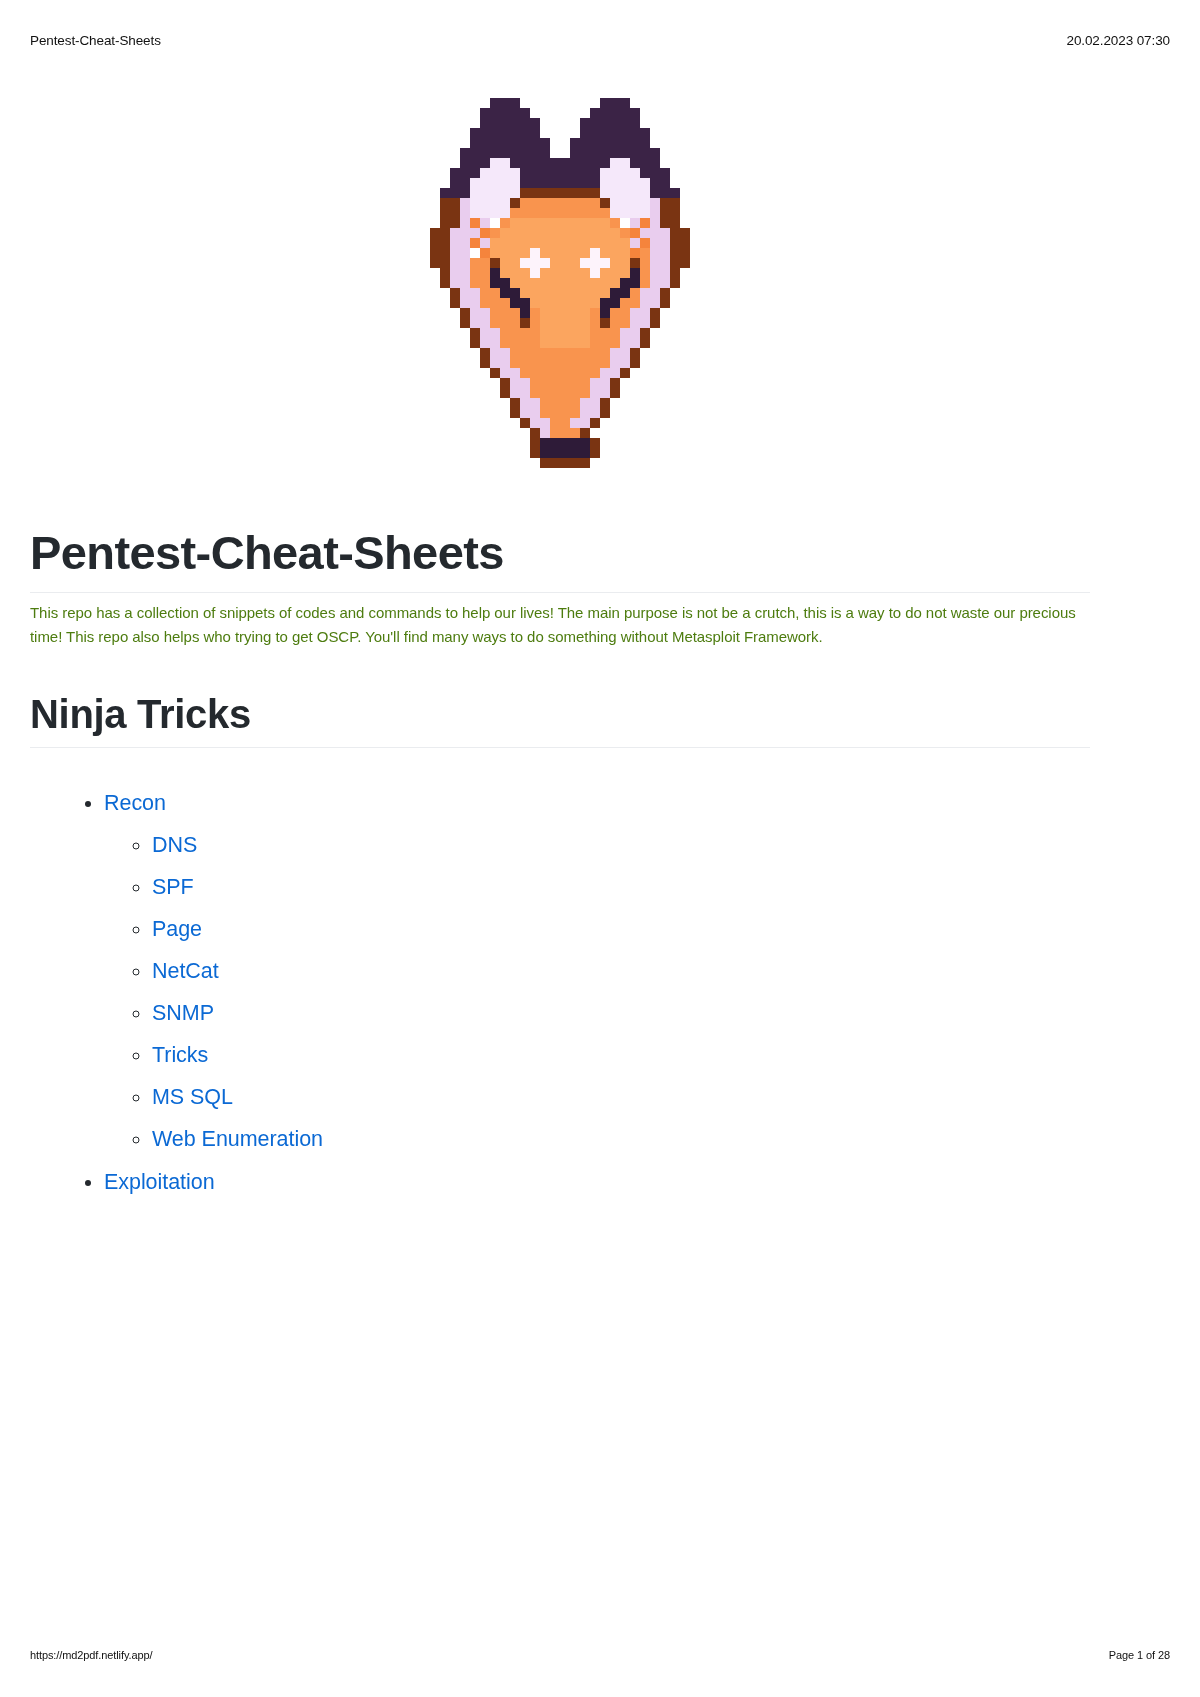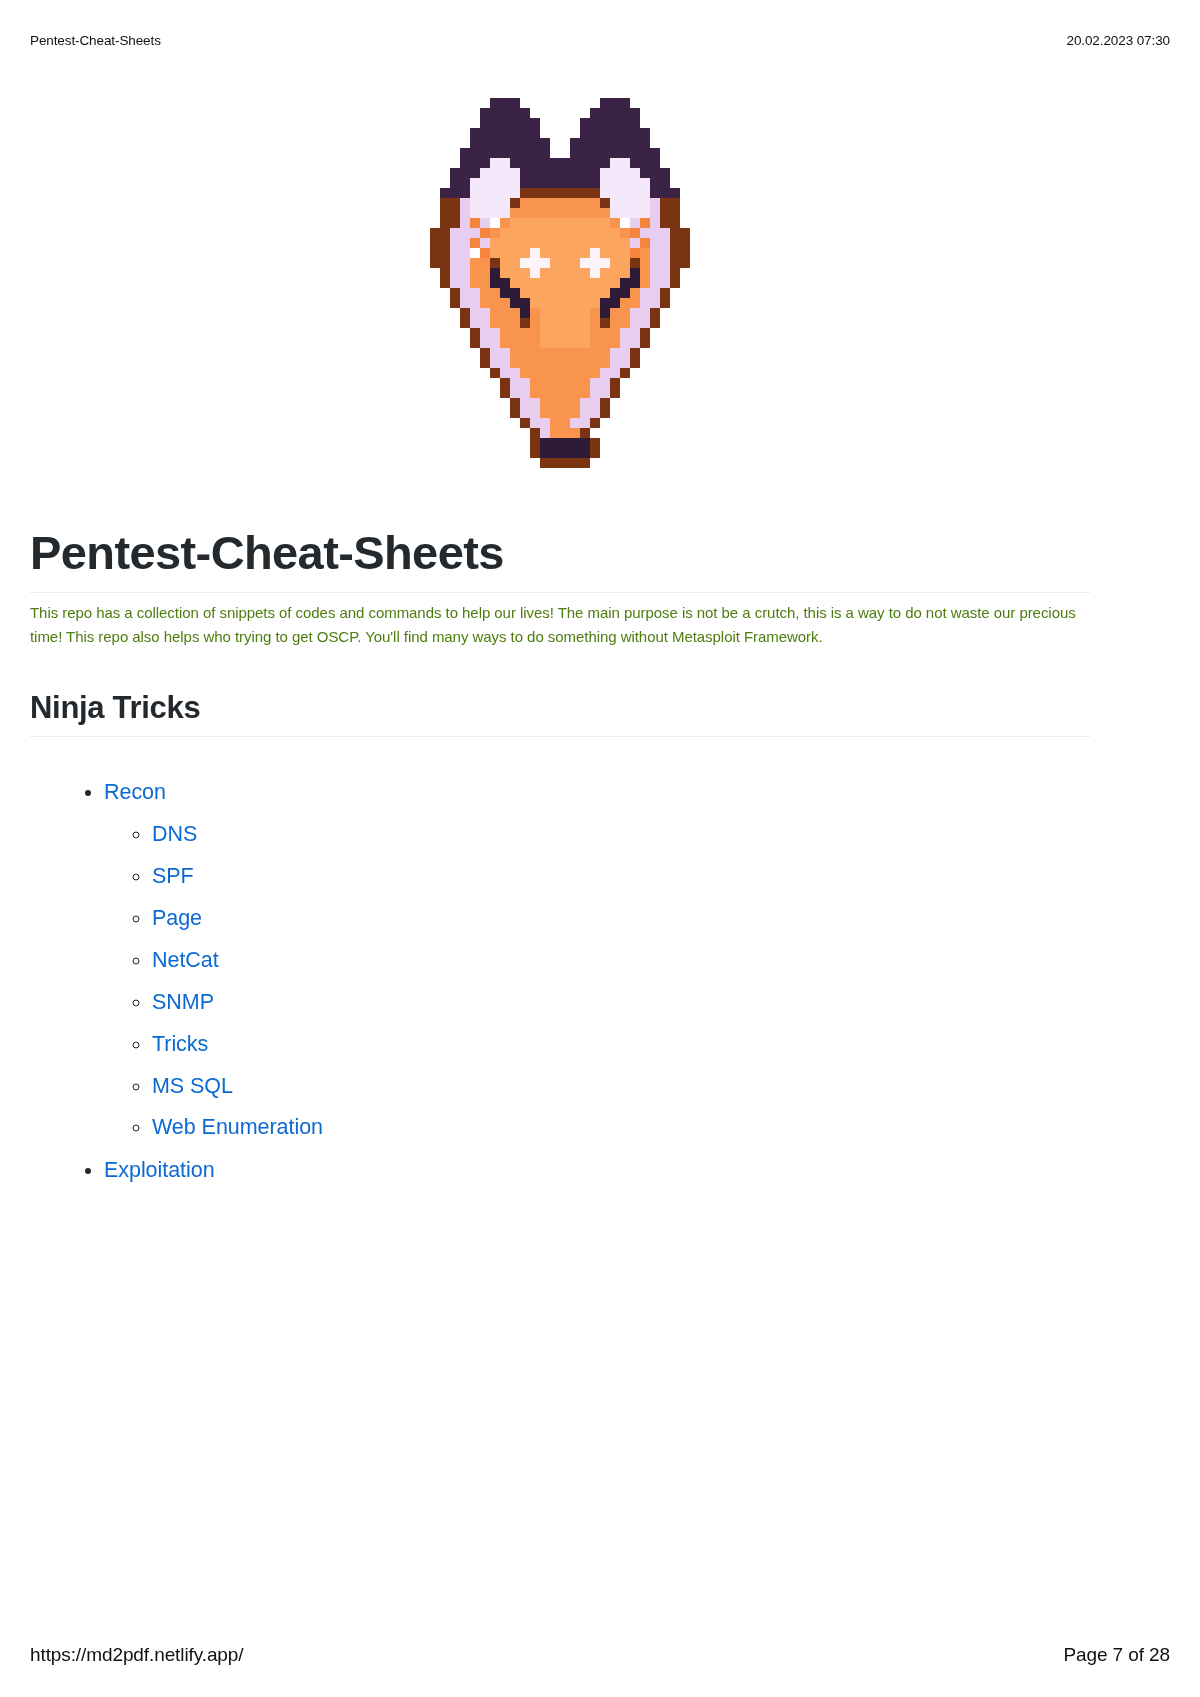--- a/index.html
+++ b/index.html
@@ -34,21 +34,21 @@
   
   .page-footer {
     position: absolute;
     bottom: 32px;
     left: 30px;
     right: 30px;
     height: 20px;
     display: flex;
     justify-content: space-between;
     align-items: center;
-    font-size: 19px;
+    font-size: 11px;
     letter-spacing: -0.1px;
     color: #111111;
   }
 
   
   .content {
     position: absolute;
     top: 70px;
     left: 30px;
     width: 1060px;
@@ -72,21 +72,21 @@
   
   h1.doc-title {
     font-size: 47px;
     font-weight: 700;
     line-height: 1.25;
     margin: 0 0 9px 0;
     letter-spacing: -0.6px;
     color: #24292e;
   }
   h2.doc-h2 {
-    font-size: 31px;
+    font-size: 40px;
     font-weight: 700;
     line-height: 1.25;
     margin: 40px 0 8px 0;
     letter-spacing: -0.3px;
     color: #24292e;
   }
   .rule {
     height: 1px;
     background: #eaecef;
     border: 0;
@@ -402,14 +402,14 @@
 
     <li>
       <a class="link" href="#">Exploitation</a>
     </li>
 
   </ul>
 </div>
 
 <div class="page-footer">
   <span>https://md2pdf.netlify.app/</span>
-  <span>Page 7 of 28</span>
+  <span>Page 1 of 28</span>
 </div>
 
 </body></html>

